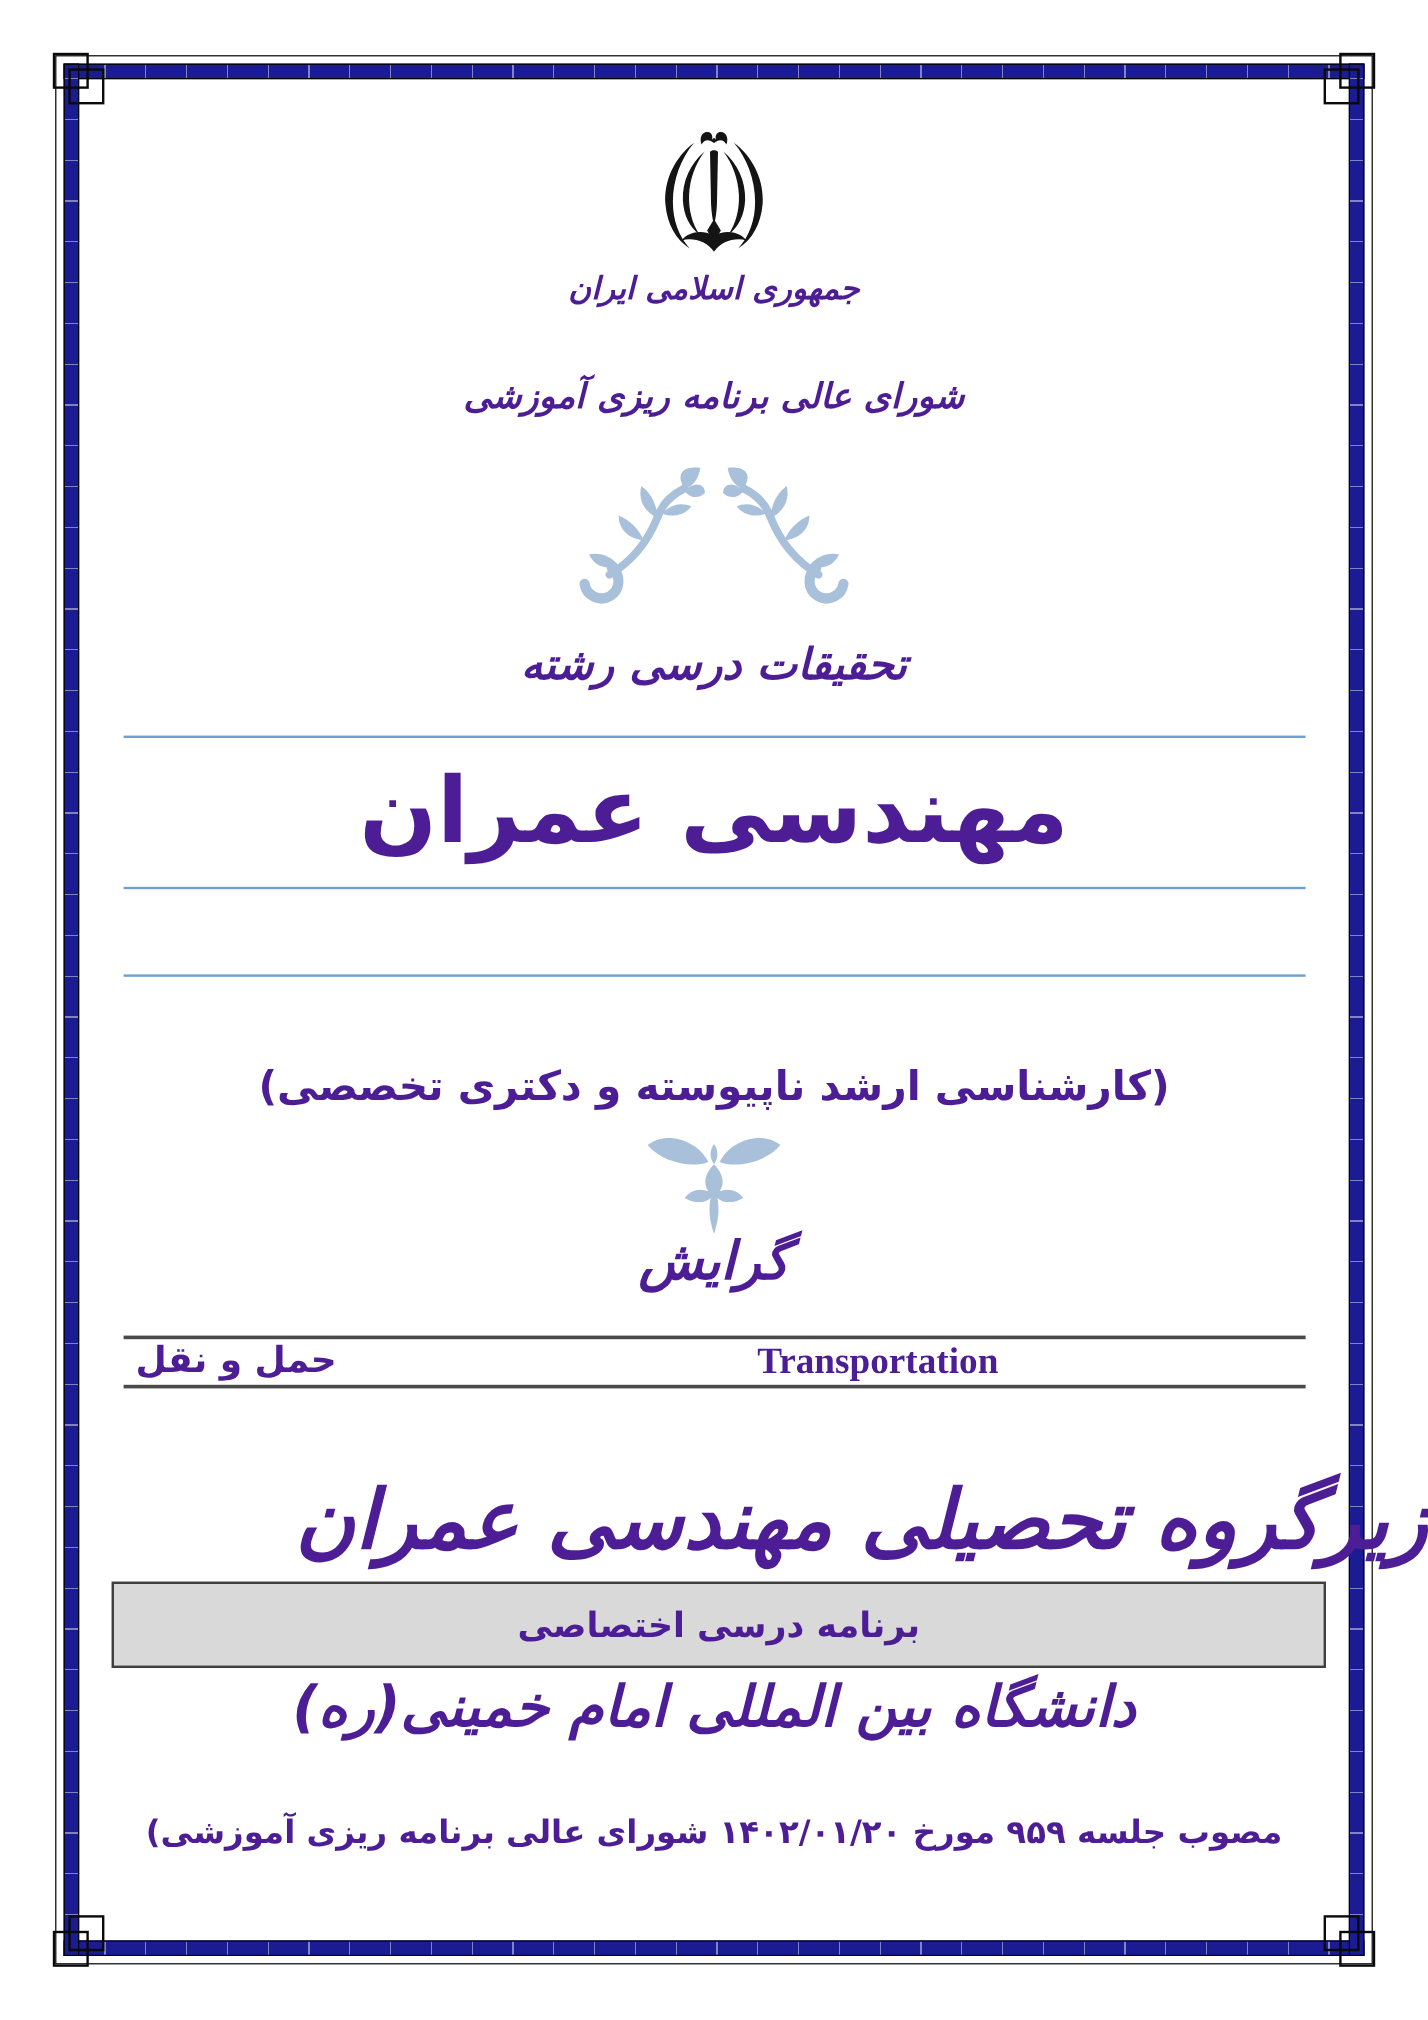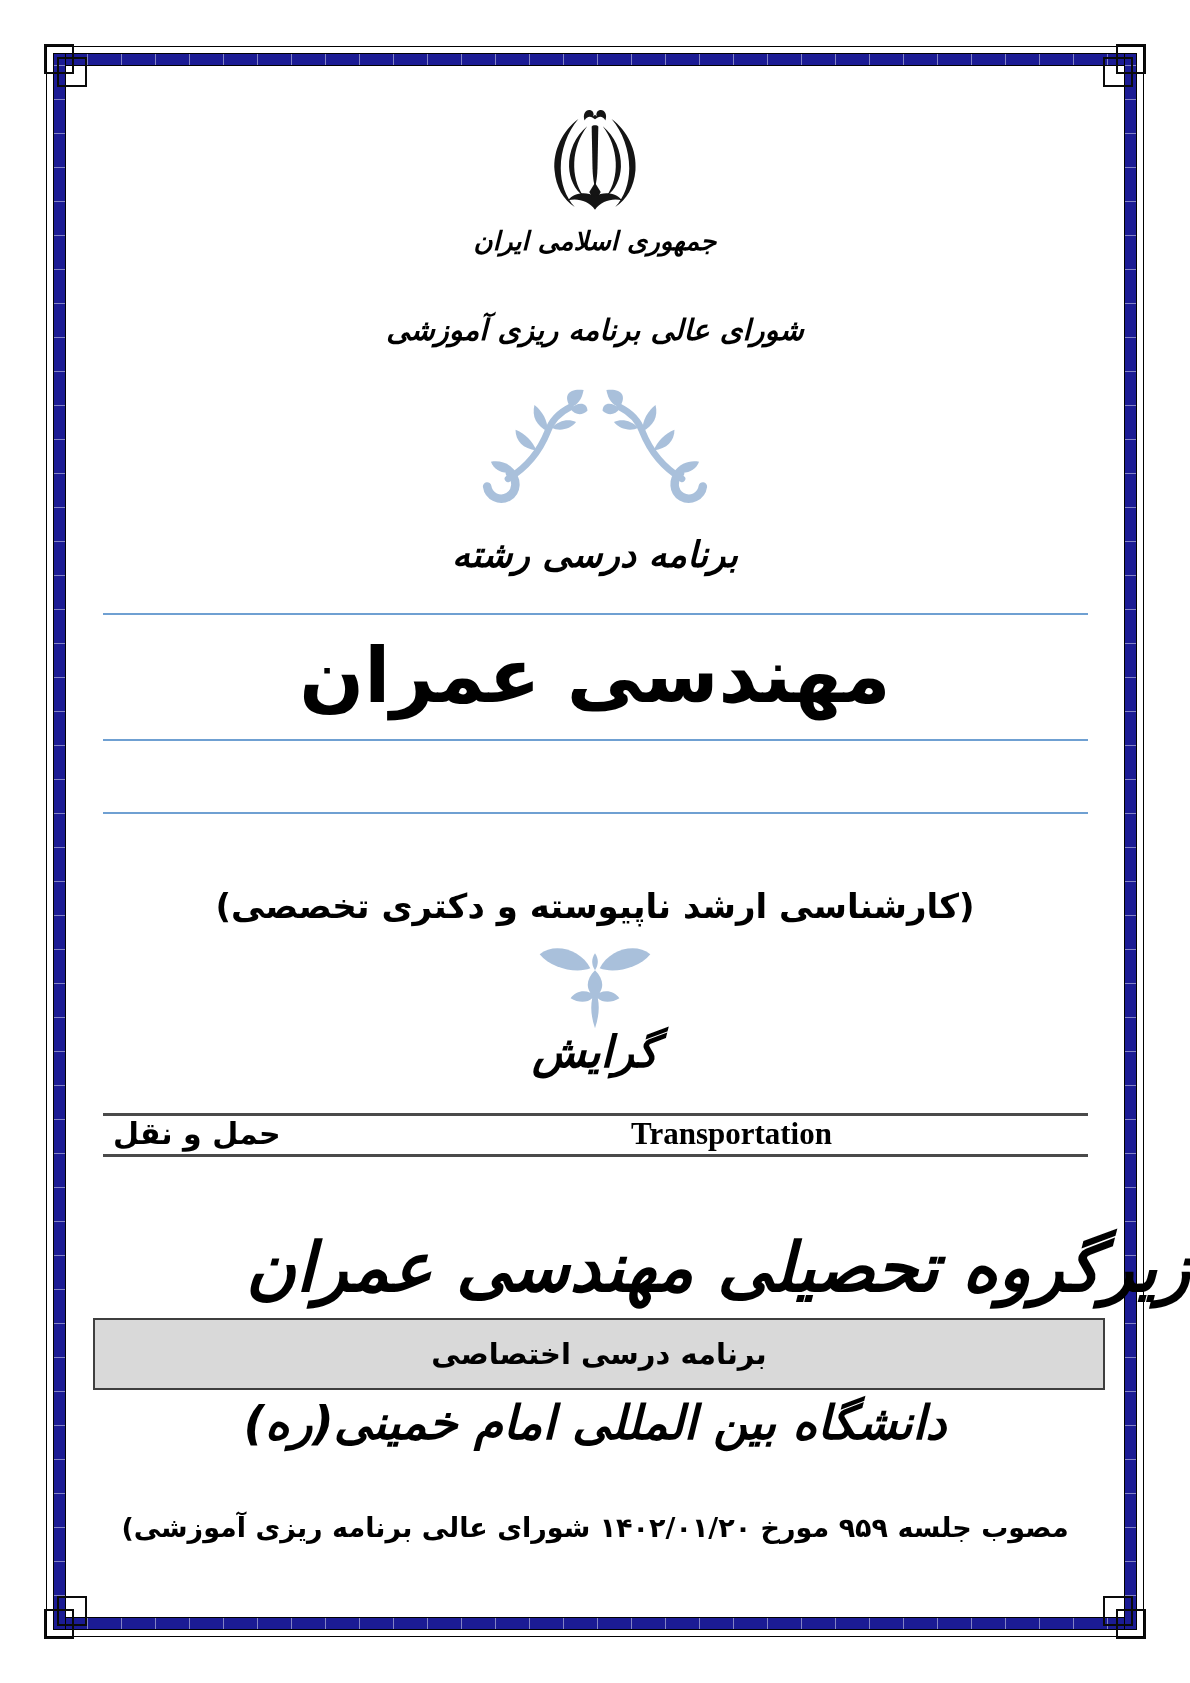--- a/index.html
+++ b/index.html
@@ -1,19 +1,19 @@
 <!DOCTYPE html>
 <html lang="fa"><head>
 <meta charset="utf-8">
 <style>
   html,body{margin:0;padding:0;background:#ffffff;}
   .page{
     position:relative;width:1190px;height:1683px;margin:0 auto;
     background:#ffffff;overflow:hidden;
-    font-family:"DejaVu Sans",sans-serif;color:#000000;
+    font-family:"DejaVu Sans",sans-serif;color:#4c1d95;
   }
   
   .frame-outer{position:absolute;top:46px;left:46px;right:46px;bottom:46px;border:1px solid #000;}
   .band{position:absolute;background-color:#1b1b94;border:1px solid #000;}
   .band-top,.band-bottom{
     left:53px;right:53px;height:11px;
     background-image:repeating-linear-gradient(90deg,transparent 0 33px,rgba(255,255,255,.45) 33px 34px);
   }
   .band-top{top:53px;}
   .band-bottom{bottom:53px;}
@@ -134,21 +134,21 @@
             <path d="M46,88 C34,92 24,88 20,78 C30,76 40,80 46,88 Z"></path>
             <path d="M84,42 C92,34 102,32 110,36 C104,44 92,46 84,42 Z"></path>
           </g>
         </g>
       </defs>
       <use href="#sprig"></use>
       <use href="#sprig" transform="translate(260,0) scale(-1,1)"></use>
     </svg>
   </div>
 
-  <div class="row program-label script rtl">برنامه درسی رشته</div>
+  <div class="row program-label script rtl">تحقیقات درسی رشته</div>
 
   <div class="rule rule-1"></div>
   <div class="row title-fa fa-bold rtl">مهندسی عمران</div>
   <div class="rule rule-2"></div>
   <div class="rule rule-3"></div>
 
   <div class="row level-2 fa-bold rtl">(کارشناسی ارشد ناپیوسته و دکتری تخصصی)</div>
 
   <div class="row ornament-small">
     <svg width="122" height="90" viewBox="0 0 130 96" aria-hidden="true">

